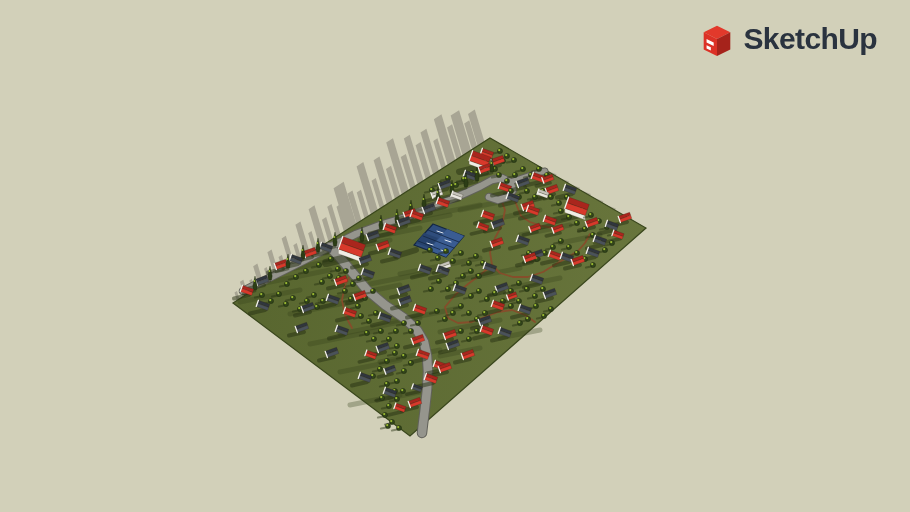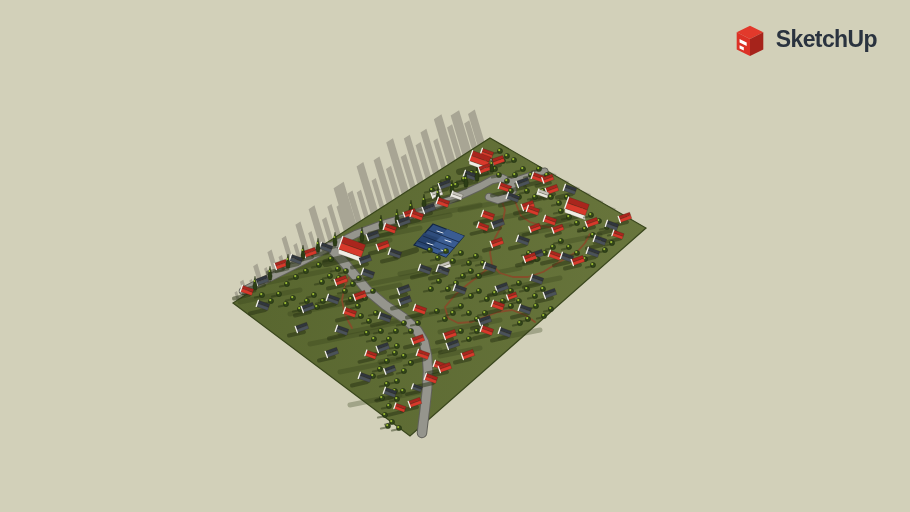--- a/index.html
+++ b/index.html
@@ -9,21 +9,21 @@
     background:#d2d0b9;
   }
   .viewport{position:absolute;inset:0;cursor:grab;}
   .logo{
     position:absolute;top:20px;right:33px;
     display:flex;align-items:center;gap:7px;
     user-select:none;cursor:pointer;
   }
   .logo svg{display:block;}
   .brand-text{
-    font-size:23px;font-weight:700;letter-spacing:-0.6px;
+    font-size:30px;font-weight:700;letter-spacing:-0.6px;
   }
 </style>
 </head>
 <body style="background: rgb(210, 208, 185);">
 
 <div class="viewport">
   <svg id="scene" width="910" height="512" viewBox="0 0 910 512">
       <polygon points="236.8760655737705,300.51147540983607 239.40393442622948,298.8885245901639 237.00393442622948,290.8885245901639 234.47606557377048,292.51147540983607" fill="#a8a594" stroke="none" stroke-width="0" opacity="1"></polygon>
       <polygon points="244.16475409836065,295.83196721311475 247.53524590163934,293.66803278688525 243.33524590163935,279.66803278688525 239.96475409836066,281.83196721311475" fill="#a8a594" stroke="none" stroke-width="0" opacity="1"></polygon>
       <polygon points="252.2960655737705,290.6114754098361 254.8239344262295,288.98852459016393 251.8239344262295,278.98852459016393 249.2960655737705,280.6114754098361" fill="#a8a594" stroke="none" stroke-width="0" opacity="1"></polygon>

